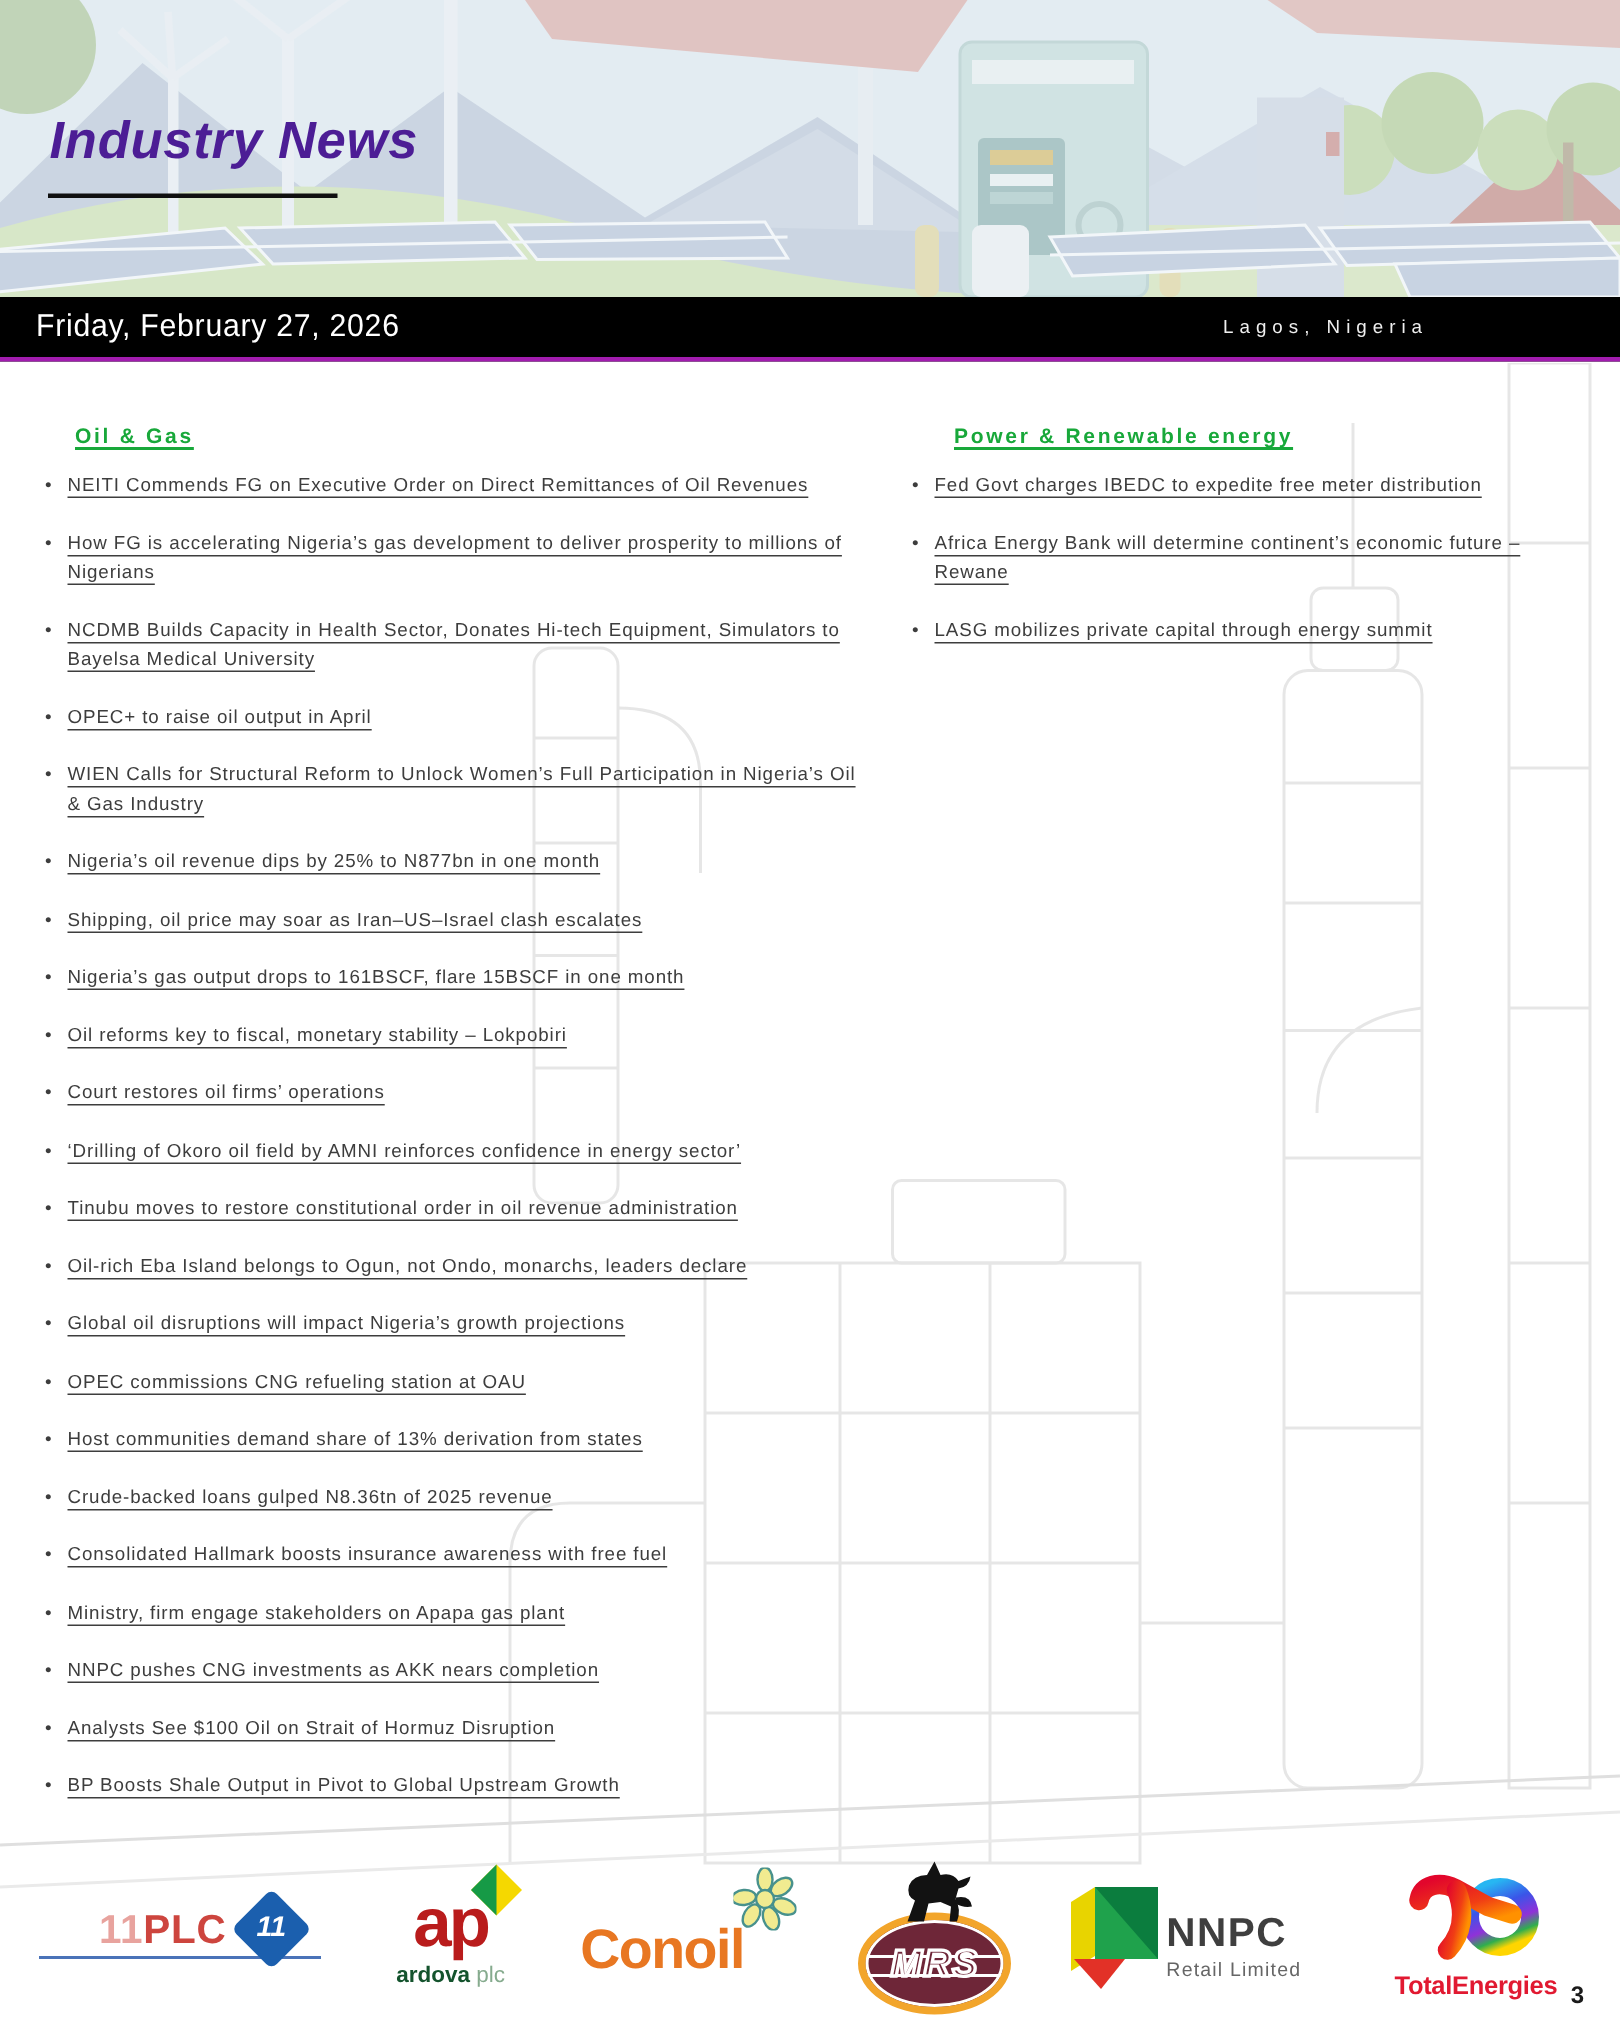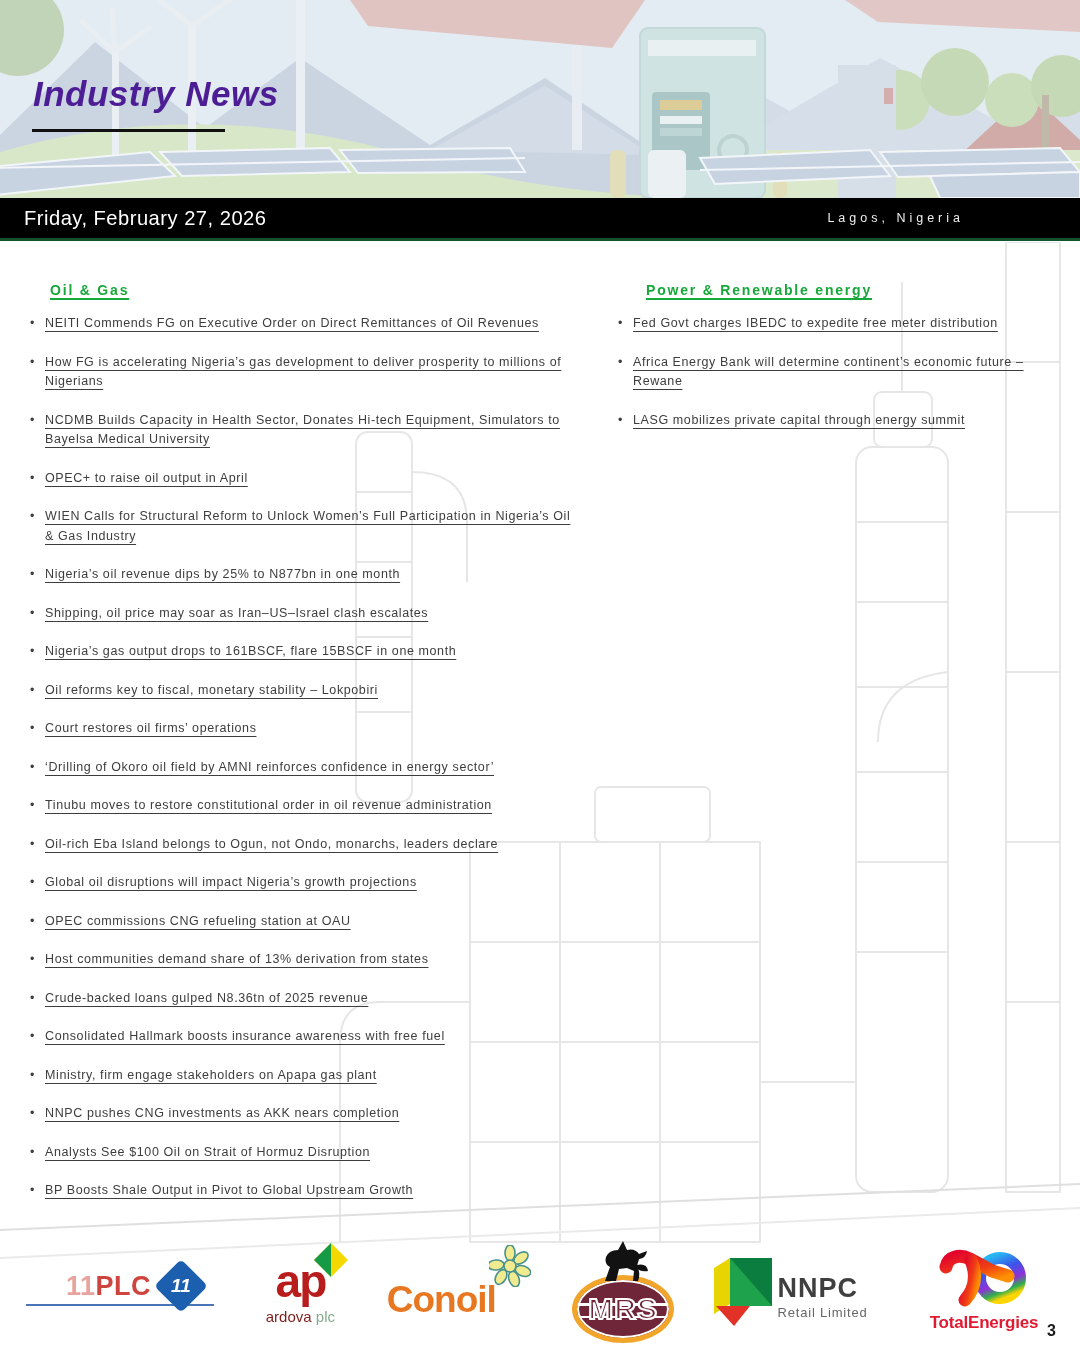--- a/index.html
+++ b/index.html
@@ -7,30 +7,30 @@
         font-family:"Liberation Sans",sans-serif;overflow:hidden;}
 
   
   .hero{position:relative;width:1080px;height:198px;overflow:hidden;}
   .hero svg{position:absolute;inset:0;}
   .hero-title{position:absolute;left:33px;top:74px;font-size:35px;font-weight:bold;font-style:italic;
               color:#4c1d95;letter-spacing:.5px;margin:0;}
   .hero-underline{position:absolute;left:32px;top:129px;width:193px;height:3px;background:#101010;}
 
   
-  .date-bar{position:relative;height:40px;background:#000;border-bottom:3px solid #14532d;
-            display:flex;align-items:center;justify-content:space-between;padding:0 0 0 24px;}
+  .date-bar{position:relative;height:40px;background:#000;border-bottom:3px solid #a21caf;
+            display:flex;align-items:center;justify-content:space-between;padding:0 12px 0 24px;}
   .date-text{color:#fff;font-size:21px;letter-spacing:.5px;transform:scaleX(.96);transform-origin:left center;}
   .location-text{color:#efefef;font-size:12.5px;letter-spacing:4px;margin-right:116px;}
 
   
   .watermark{position:absolute;left:0;top:242px;width:1080px;height:1108px;pointer-events:none;}
 
   
-  .main{position:relative;display:grid;grid-template-columns:560px 1fr;column-gap:10px;
+  .main{position:relative;display:grid;grid-template-columns:560px 1fr;
         padding:41px 30px 0 30px;}
   .col h2{font-size:14px;font-weight:bold;letter-spacing:1.8px;color:#18a83a;margin:0 0 16px 20px;
           text-decoration:underline;text-decoration-thickness:2px;text-underline-offset:3px;}
   .col ul{list-style:none;margin:0;padding:0;max-width:552px;}
   .col.right ul{max-width:442px;margin-top:5px;}
   .col.right{padding-left:18px;}
   .col.right h2{margin-left:28px;}
   .col li{position:relative;padding-left:15px;margin-bottom:19px;font-size:12.5px;line-height:19.5px;
           letter-spacing:.6px;color:#3d3d3d;}
   .col li::before{content:"•";position:absolute;left:0;top:0;color:#3d3d3d;}
@@ -51,37 +51,37 @@
   .plc-diamond{position:absolute;right:14px;top:12px;width:38px;height:38px;background:#1b5fae;
                transform:rotate(45deg);border-radius:5px;display:flex;align-items:center;justify-content:center;}
   .plc-diamond span{transform:rotate(-45deg);color:#fff;font-size:19px;font-weight:bold;font-style:italic;}
 
   
   .logo-ardova{width:104px;text-align:center;}
   .ap-mark{position:relative;display:inline-block;font-size:46px;font-weight:bold;color:#b91c1c;
            letter-spacing:-2px;line-height:1;}
   .ap-diamond{position:absolute;top:-16px;right:-24px;}
   .ardova-label{font-size:15px;margin-top:4px;}
-  .ardova-label .a1{color:#7f1d1d;font-weight:normal;}
+  .ardova-label .a1{color:#14532d;font-weight:bold;}
   .ardova-label .a2{color:#86ab8e;}
 
   
   .logo-conoil{width:150px;height:80px;}
   .conoil-text{position:absolute;left:0;top:28px;font-size:37px;font-weight:bold;color:#e87722;
                letter-spacing:-1px;}
   .conoil-flower{position:absolute;right:6px;top:-6px;}
 
   
   .logo-mrs{width:104px;text-align:center;}
   .mrs-horse{display:block;margin:0 auto -8px auto;}
   .mrs-oval{width:92px;height:58px;margin:0 auto;background:
             linear-gradient(#6e2638 0 40%,#fff 40% 44%,#6e2638 44% 62%,#fff 62% 66%,#6e2638 66% 100%);
             border:5px solid #f2a52b;border-radius:50%;box-shadow:inset 0 0 0 2px #ffffff;
             display:flex;align-items:center;justify-content:center;}
-  .mrs-oval span{font-size:30px;font-weight:bold;color:#6e2638;
+  .mrs-oval span{font-size:25px;font-weight:bold;font-style:italic;color:#6e2638;
                  -webkit-text-stroke:2.2px #ffffff;letter-spacing:1px;}
 
   
   .logo-nnpc{width:170px;display:flex;align-items:flex-end;}
   .nnpc-textcol{margin-left:4px;padding-bottom:8px;}
   .nnpc-name{font-size:27px;font-weight:bold;color:#3f3f3f;letter-spacing:1px;line-height:1;}
   .nnpc-sub{font-size:13px;color:#666;letter-spacing:.8px;margin-top:3px;}
 
   
   .logo-total{width:140px;text-align:center;}

